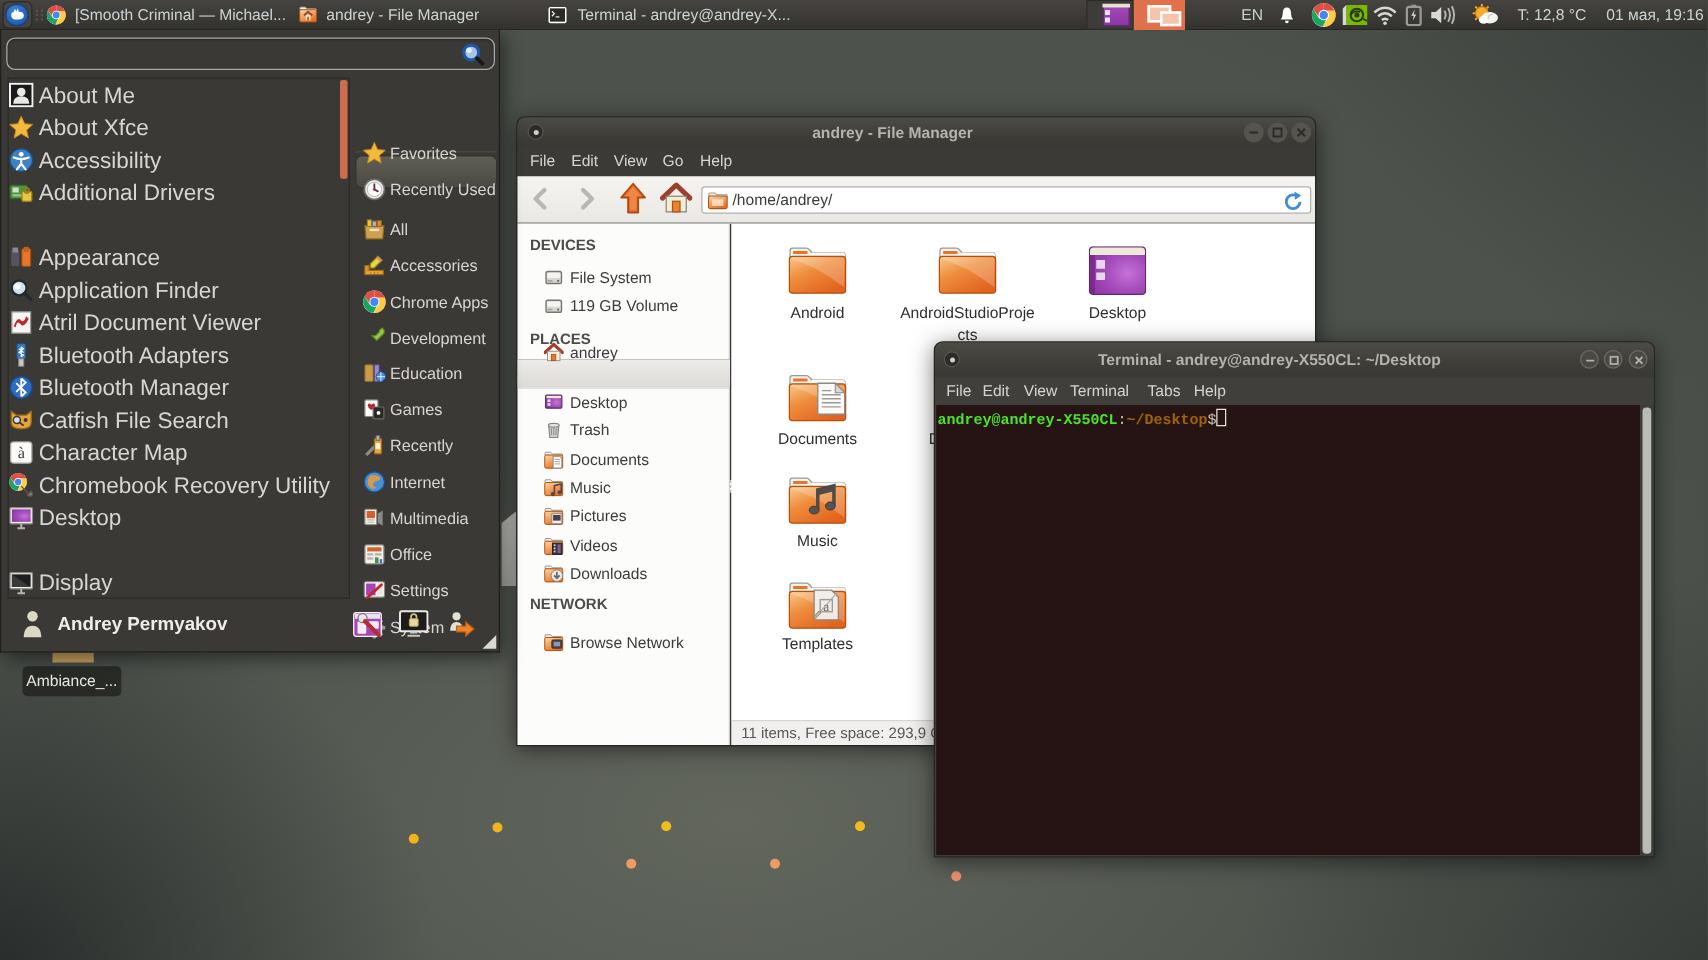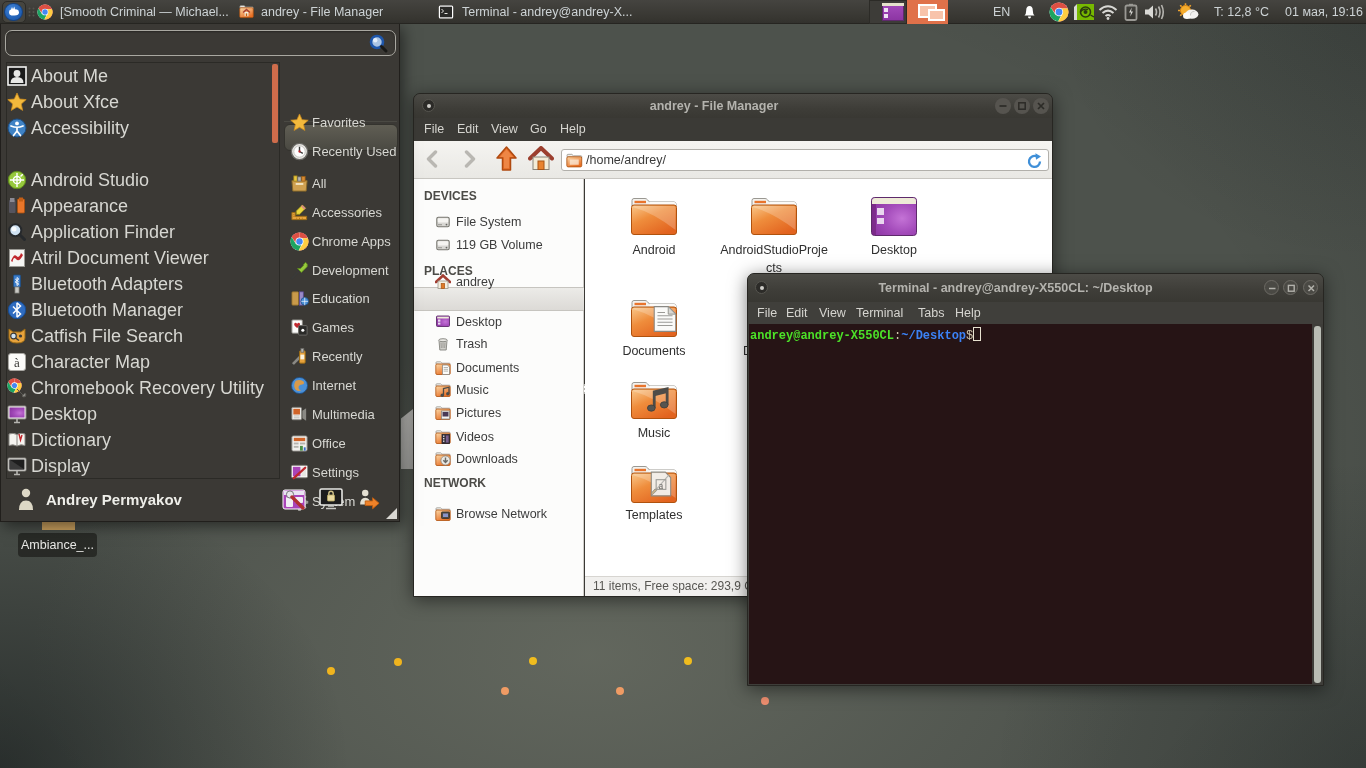--- a/index.html
+++ b/index.html
@@ -64,21 +64,21 @@
 #fmstatus{position:absolute;left:171px;bottom:0;right:0;height:20px;background:#f1f0ee;border-top:1px solid #d7d5d1;}
 #fmstatus span{position:absolute;left:8px;top:0;height:19px;line-height:19px;font-size:12px;color:#575652;}
 .ficon{position:absolute;width:48px;height:40px;}
 .flabel{position:absolute;width:116px;text-align:center;font-size:12.5px;color:#2f2f2f;line-height:18px;}
 
 #term{left:747px;top:273px;width:577px;height:413px;background:#3e3d39;border-radius:7px 7px 0 0;}
 #termbody{position:absolute;left:1px;top:50px;width:563px;bottom:1px;background:#261415;}
 #termscroll{position:absolute;right:2px;top:52px;width:7px;bottom:2px;background:#b9bcb4;border-radius:3px;}
 #prompt{position:absolute;left:1px;top:4px;font-family:"Liberation Mono",monospace;font-size:12px;line-height:16px;white-space:pre;}
 #prompt b{color:#4ce228;}
-#prompt .bl{color:#3b82f6;font-weight:bold;}
+#prompt .bl{color:#a16207;font-weight:bold;}
 #prompt .fg{color:#cfc4ab;}
 #cursor{position:absolute;left:224px;top:3px;width:8px;height:14px;border:1.5px solid #e8e2d0;}
 
 #deskico{position:absolute;left:42px;top:522px;width:33px;height:8px;background:#c9a05e;}
 #desklabel{position:absolute;left:18px;top:533px;width:79px;height:24px;background:rgba(22,22,20,.62);border-radius:4px;}
 #desklabel span{position:absolute;left:0;right:0;top:0;height:24px;line-height:24px;text-align:center;color:#e8e8e5;font-size:12.5px;}
 </style></head>
 <body>
 <svg width="0" height="0" style="position:absolute">
     <defs>
@@ -452,28 +452,29 @@
         <span class="lb">About Xfce</span>
       </div>
     <div class="appitem" style="top:52px">
         <svg class="ic" viewBox="0 0 20 20">
           <circle cx="10" cy="10" r="9" fill="#3f82c4" stroke="#1d4f86" stroke-width="1"></circle>
           <circle cx="10" cy="5.4" r="1.9" fill="#fff"></circle>
           <path d="M4 8 Q10 10.5 16 8 M10 9.5 V14 M10 13 L6.5 17.5 M10 13 L13.5 17.5" stroke="#fff" stroke-width="1.7" fill="none" stroke-linecap="round"></path>
         </svg>
         <span class="lb">Accessibility</span>
       </div>
-    <div class="appitem" style="top:104px">
-        <svg class="ic" viewBox="0 0 20 20">
-          <circle cx="10" cy="10" r="8.7" fill="#97c93d" stroke="#5f8a1d" stroke-width="1"></circle>
-          <path d="M10 3 L10 17 M3 10 L17 10" stroke="#fff" stroke-width="1.4"></path>
-          <circle cx="10" cy="10" r="3.6" fill="none" stroke="#fff" stroke-width="1.5"></circle>
-          <path d="M13.5 6.5 L15.8 4.2" stroke="#fff" stroke-width="1.5"></path>
-        </svg>
-        <span class="lb">Android Studio</span>
+    <div class="appitem" style="top:78px">
+        <svg class="ic" viewBox="0 0 20 20">
+          <rect x="1" y="4" width="14" height="11" rx="1" fill="#4f9440" stroke="#2c5e22" stroke-width="1"></rect>
+          <rect x="3" y="6" width="5" height="4" fill="#cfe0c8"></rect>
+          <rect x="3" y="11.5" width="8" height="1.6" fill="#a5c79b"></rect>
+          <rect x="10.5" y="9" width="8" height="8" rx="1.3" fill="#e8c63f" stroke="#9a7d1a" stroke-width="1"></rect>
+          <rect x="12.8" y="6.5" width="3.4" height="4" rx="1.7" fill="none" stroke="#9a7d1a" stroke-width="1.4"></rect>
+        </svg>
+        <span class="lb">Additional Drivers</span>
       </div>
     <div class="appitem" style="top:130px">
         <svg class="ic" viewBox="0 0 20 20">
           <rect x="2" y="4" width="6.5" height="13" rx="1" fill="#55545e"></rect>
           <rect x="3" y="2" width="4.5" height="4" fill="#8b8a94"></rect>
           <rect x="10.5" y="3" width="7" height="14" rx="1" fill="#e8762a" stroke="#a84e0e" stroke-width="0.8"></rect>
           <rect x="12" y="1.5" width="4" height="4" fill="#c45f16"></rect>
         </svg>
         <span class="lb">Appearance</span>
       </div>
@@ -530,28 +531,20 @@
         </svg>
         <span class="lb">Chromebook Recovery Utility</span>
       </div>
     <div class="appitem" style="top:338px">
         <svg class="ic" viewBox="0 0 20 20">
           <rect x="1" y="2" width="18" height="13" rx="1" fill="#f2f1ee" stroke="#8a8984" stroke-width="1"></rect>
           <rect x="2.5" y="3.5" width="15" height="10" fill="url(#pgrad)"></rect>
           <path d="M7 18.5 h6 M10 15 v3" stroke="#b5b4af" stroke-width="1.6"></path>
         </svg>
         <span class="lb">Desktop</span>
-      </div>
-    <div class="appitem" style="top:364px">
-        <svg class="ic" viewBox="0 0 20 20">
-          <path d="M2 4 Q6 2.5 10 4.5 Q14 2.5 18 4 L18 15.5 Q14 14 10 16 Q6 14 2 15.5 Z" fill="#f5f4f0" stroke="#8a8984" stroke-width="1"></path>
-          <path d="M10 4.5 L10 16" stroke="#8a8984" stroke-width="1"></path>
-          <path d="M12 4 L13.5 10 L15 5" stroke="#c0272d" stroke-width="1.4" fill="none"></path>
-        </svg>
-        <span class="lb">Dictionary</span>
       </div>
     <div class="appitem" style="top:390px">
         <svg class="ic" viewBox="0 0 20 20">
           <rect x="1" y="2" width="18" height="13" rx="1" fill="#f2f1ee" stroke="#8a8984" stroke-width="1"></rect>
           <rect x="2.5" y="3.5" width="15" height="10" fill="#1e1e1e"></rect>
           <path d="M2.5 3.5 L17.5 13.5 L2.5 13.5 Z" fill="#3a3a3a"></path>
           <path d="M7 18.5 h6 M10 15 v3" stroke="#b5b4af" stroke-width="1.6"></path>
         </svg>
         <span class="lb">Display</span>
       </div>

